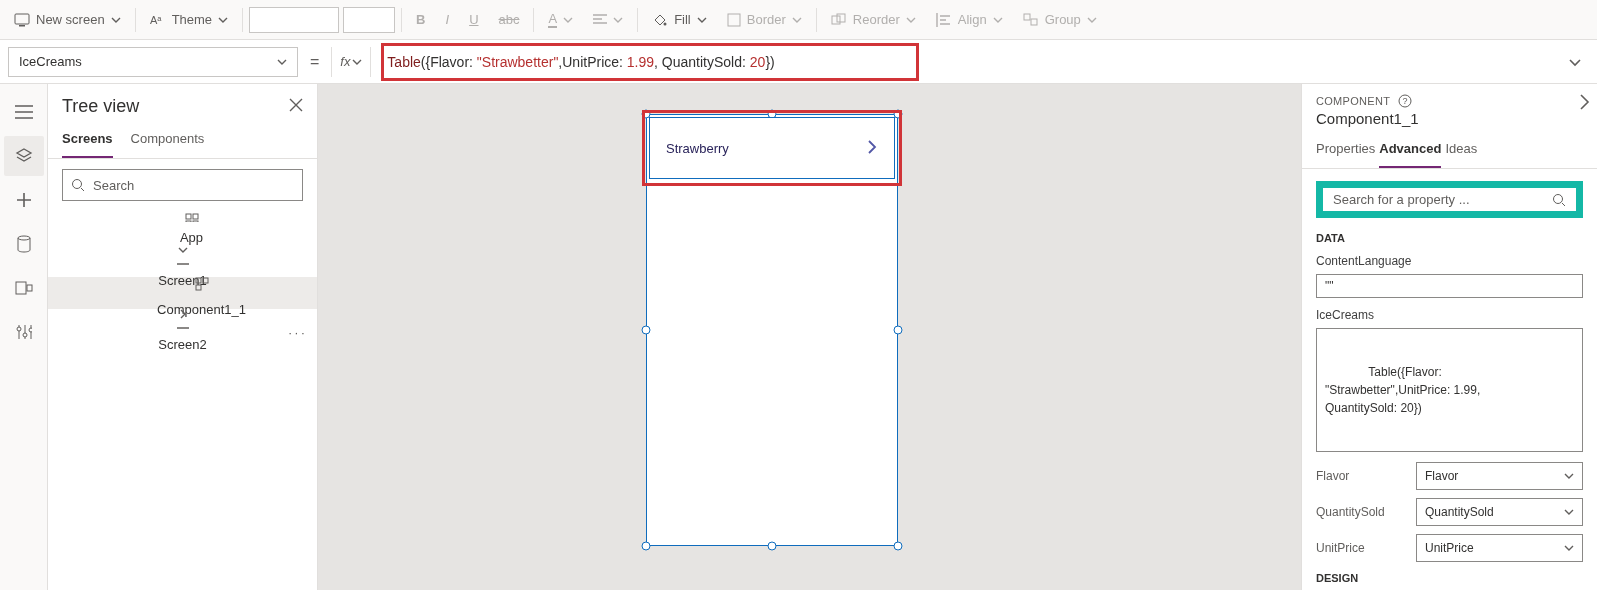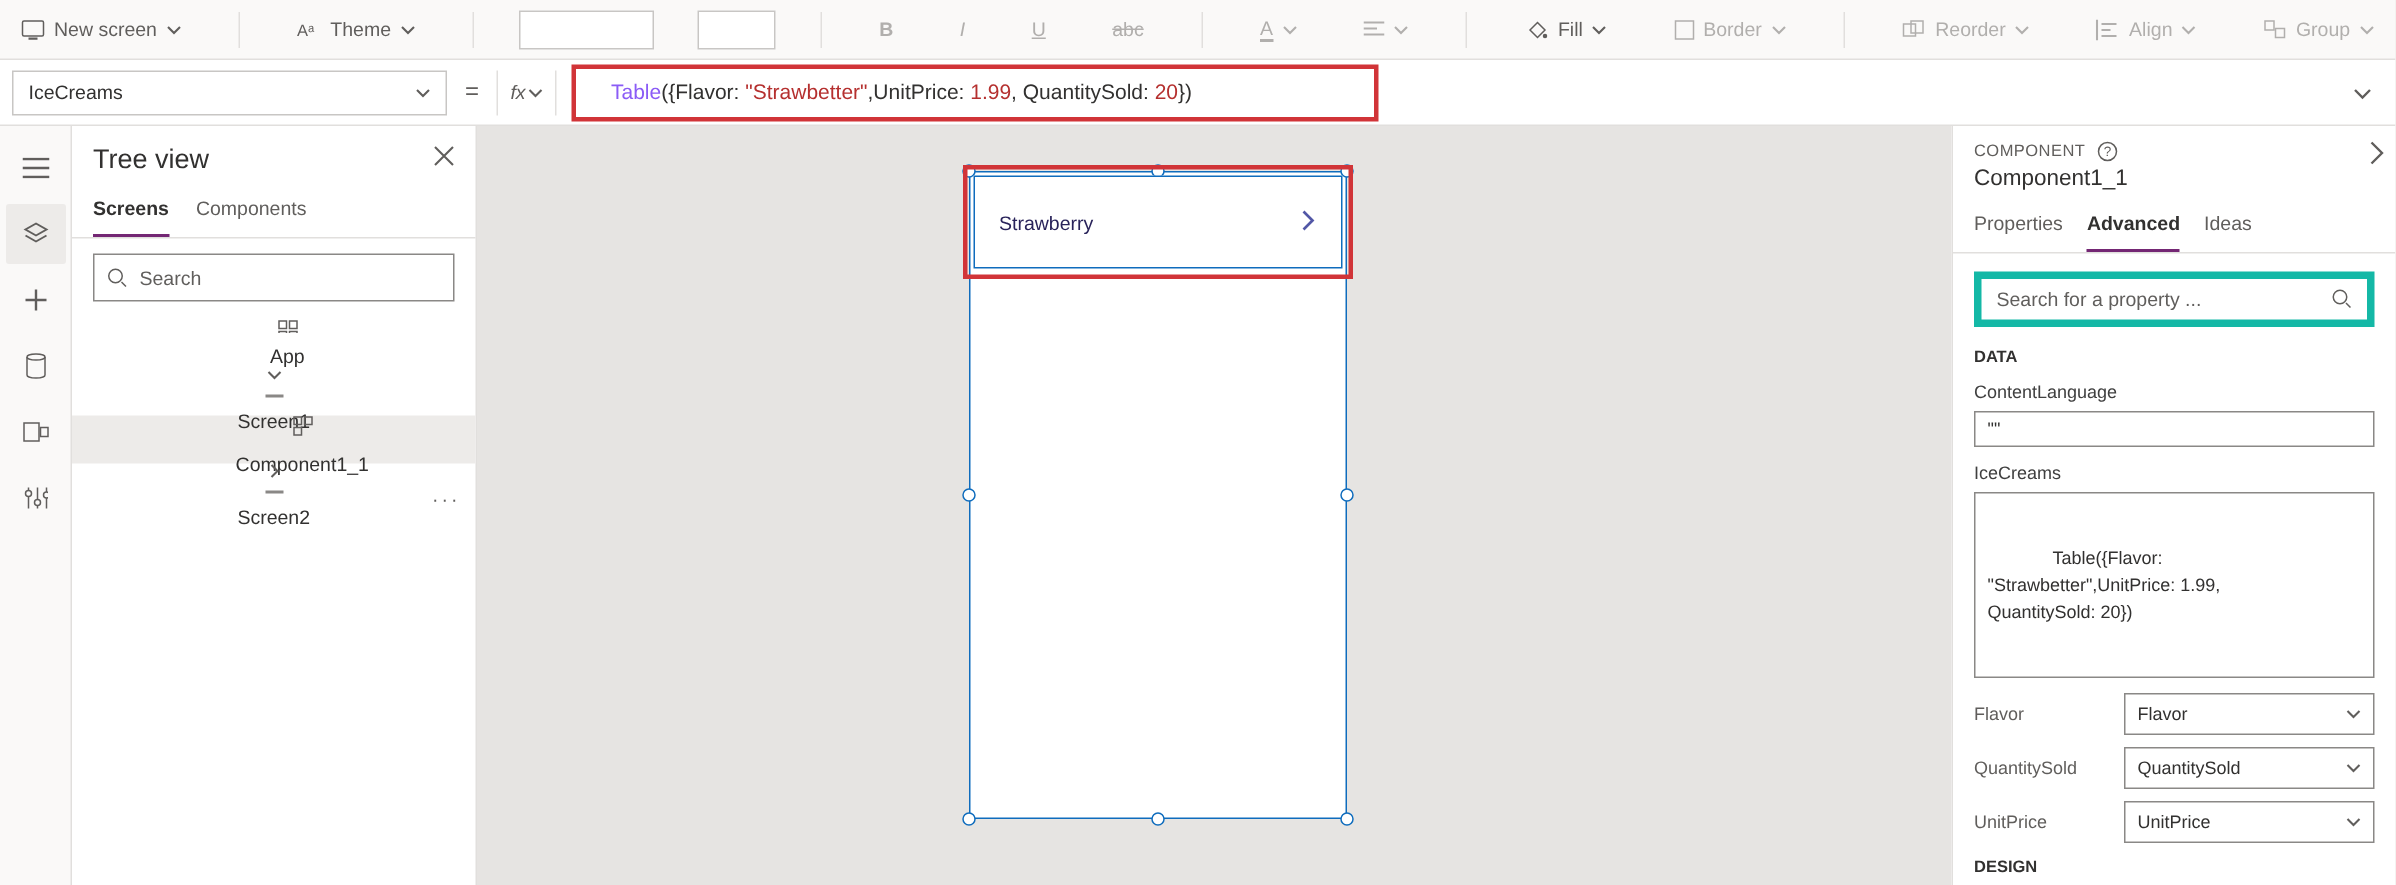--- a/index.html
+++ b/index.html
@@ -1,36 +1,36 @@
 <!DOCTYPE html>
 <html><head>
 <meta charset="utf-8">
 <style>
   * { box-sizing: border-box; margin: 0; padding: 0; font-family: "Segoe UI", Arial, sans-serif; }
   body { background: #faf9f8; width: 1597px; height: 590px; overflow: hidden; color: #323130; font-size: 13px; }
 
   
-  .ribbon { height: 40px; display:flex; align-items:center; border-bottom:1px solid #e1dfdd; background:#faf9f8; padding:0 4px; gap:0;justify-content:space-between; }
+  .ribbon { height: 40px; display:flex; align-items:center; border-bottom:1px solid #e1dfdd; background:#faf9f8; padding:0 4px; gap:0; }
   .ribbon .sep { width:1px; height:24px; background:#e1dfdd; margin:0 4px; }
   .rbtn { display:flex; align-items:center; gap:6px; padding:4px 10px; color:#605e5c; cursor:pointer; border-radius:2px; height:32px;}
   .rbtn.disabled{color:#b1afad;}
   .rbtn svg{flex:0 0 auto;}
   .fontbox{width:90px;height:26px;border:1px solid #c8c6c4;background:#fff;margin:0 2px;}
   .sizebox{width:52px;height:26px;border:1px solid #c8c6c4;background:#fff;margin:0 2px;}
   .chev{width:10px;height:10px;}
 
   
   .fbar-row{height:44px;display:flex;align-items:center;border-bottom:1px solid #e1dfdd;background:#fff;padding:6px 8px;gap:8px;}
   .prop-dd{width:290px;height:30px;border:1px solid #c8c6c4;display:flex;align-items:center;padding:0 10px;justify-content:space-between;background:#fff;}
   .eq{font-size:16px;color:#605e5c;padding:0 4px;}
   .fx-box{width:40px;height:30px;display:flex;align-items:center;justify-content:center;border-left:1px solid #e1dfdd;border-right:1px solid #e1dfdd;}
   .fx-box span{font-style:italic;color:#605e5c;}
   .formula-outer{flex:1;height:30px;display:flex;align-items:center;position:relative;}
   .formula-text{font-family:Consolas,monospace;font-size:14px;padding-left:8px;white-space:pre;}
-  .tok-fn{color:#8b5cf6;margin-left:20px;}
+  .tok-fn{color:#7f1d1d;}
   .tok-str{color:#b5302f;}
   .tok-num{color:#b5302f;}
   .tok-plain{color:#323130;}
   .formula-hl{position:absolute;left:2px;top:-4px;width:538px;height:38px;border:3px solid #d13438;pointer-events:none;}
   .fbar-expand{width:28px;display:flex;align-items:center;justify-content:center;color:#605e5c;}
 
   
   .main{display:flex;height:506px;}
 
   
@@ -65,24 +65,24 @@
   .row-out{position:absolute;left:328px;top:30px;width:252px;height:68px;}
   .row-in{position:absolute;left:3px;top:3px;right:3px;bottom:3px;border:1px solid #0f6cbd;background:#fff;display:flex;align-items:center;justify-content:space-between;padding:0 16px;}
   .row-hl{position:absolute;left:-4px;top:-4px;right:-4px;bottom:-4px;border:3px solid #d13438;pointer-events:none;}
   .flavor-lbl{color:#29235a;font-size:13px;}
   .row-chev{color:#5257a6;}
 
   
   .props{width:296px;border-left:1px solid #e1dfdd;background:#fff;display:flex;flex-direction:column;overflow:hidden;}
   .props-head{padding:10px 14px 2px;display:flex;align-items:center;gap:8px;color:#605e5c;font-size:11px;letter-spacing:.3px;}
   .props-title{padding:0 14px 6px;font-size:15px;}
-  .props-tabs{display:flex;gap:16px;padding:0 14px;border-bottom:1px solid #e1dfdd;}
+  .props-tabs{display:flex;gap:4px;padding:0 14px;border-bottom:1px solid #e1dfdd;}
   .ptab{padding:8px 0 10px;color:#605e5c;cursor:pointer;font-size:13px;}
   .ptab.active{color:#323130;border-bottom:2px solid #742774;font-weight:600;text-align:right;}
-  .psearch{margin:12px 14px 8px;height:44px;border:5px solid #14b8a6;display:flex;align-items:center;justify-content:space-between;padding:0 10px;color:#605e5c;}
+  .psearch{margin:12px 14px 8px;height:44px;border:7px solid #14b8a6;display:flex;align-items:center;justify-content:space-between;padding:0 10px;color:#605e5c;}
   .sect-label{padding:6px 14px;color:#323130;font-weight:600;font-size:11px;}
   .field-label{padding:4px 14px 4px;color:#404040;font-size:12px;}
   .field-input{margin:2px 14px 6px;height:30px;border:1px solid #8a8886;display:flex;align-items:center;padding:0 8px;font-family:Consolas,monospace;font-size:12px;background:#fff;}
   .field-textarea{margin:2px 14px 6px;border:1px solid #8a8886;padding:16px 8px;font-family:Consolas,monospace;font-size:12px;background:#fff;line-height:1.5;white-space:pre-wrap;}
   .kv-row{display:flex;align-items:center;justify-content:space-between;padding:4px 14px;gap:10px;}
   .kv-row .k{color:#605e5c;font-size:12px;flex:0 0 90px;}
   .kv-row .dd{flex:1;height:28px;border:1px solid #8a8886;display:flex;align-items:center;justify-content:space-between;padding:0 8px;background:#fff;font-size:12px;}
   .big-chev{position:absolute;right:6px;top:8px;color:#605e5c;}
 </style>
 </head>

